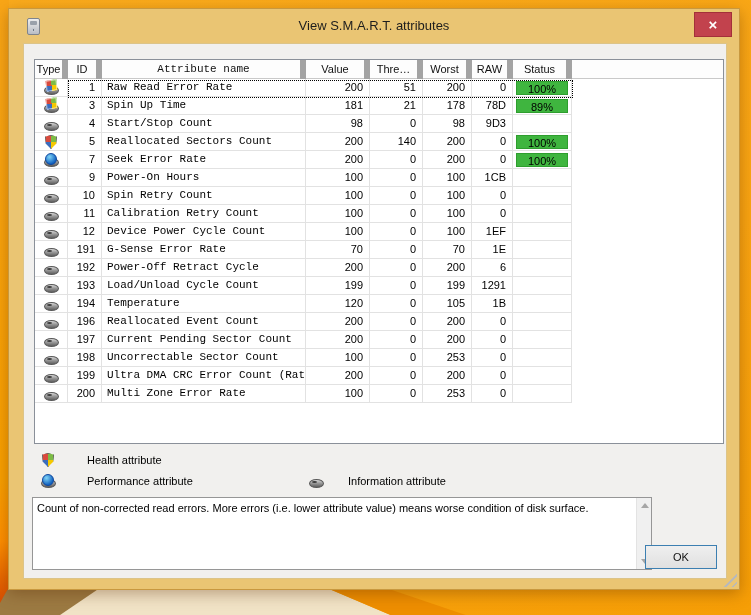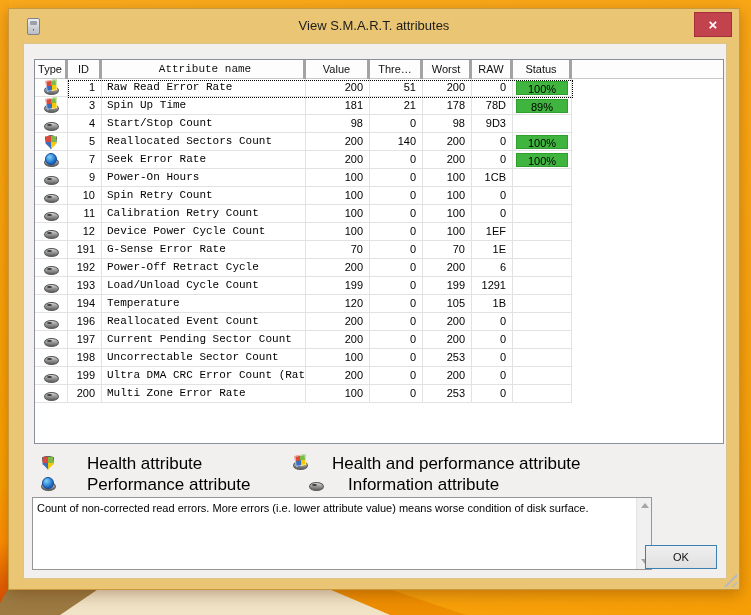--- a/index.html
+++ b/index.html
@@ -36,21 +36,21 @@
   
   .client { position:absolute; left:14px; top:34px; width:704px; height:536px;
     background:#F1F0EE; border:1px solid #DCC488; }
 
   
   .listview { position:absolute; left:10px; top:15px; width:690px; height:385px;
     background:#fff; border:1px solid #8A9099; overflow:hidden; }
   .lv-header { display:flex; width:100%; height:19px; background:#FDFDFD;
     border-bottom:1px solid #C9C9C9; font-size:11px; color:#111; }
   .lv-header .hcell { height:19px; line-height:18px; text-align:center;
-    border-right:3px solid #a3a3a3; }
+    border-right:6px solid #a3a3a3; }
   .lv-row { display:flex; width:537px; height:18px; border-bottom:1px solid #E2E2E2;
     font-size:11px; color:#000; }
   .cell { height:18px; line-height:16px; border-right:1px solid #E2E2E2; overflow:hidden; white-space:nowrap; }
   .col-type{width:33px; text-align:center;} .col-id{width:34px;}
   .col-name{width:204px; padding-left:5px;font-family:Liberation Mono, monospace;} .col-value{width:64px;}
   .col-thre{width:53px;} .col-worst{width:49px;} .col-raw{width:41px;}
   .col-status{width:59px; text-align:center; border-right:1px solid #E2E2E2;}
   .num { text-align:right; padding-right:6px; }
   .badge { display:inline-block; width:52px; height:14px; line-height:14px; margin-top:2px;
     background:#3FB53F; border:1px solid #2E9E2E; font-size:11px; color:#000; text-align:center; }
@@ -69,21 +69,21 @@
     border:1px solid #0D47A1; }
   .ic-hp::after { content:""; position:absolute; left:3px; top:0; width:11px; height:11px;
     background:conic-gradient(#7CBB45 0 25%, #F5C800 0 50%, #3B6DBD 0 75%, #D94A3D 0);
     transform:rotate(-6deg) skewY(-4deg); box-shadow:0 0 0 1px rgba(255,255,255,.6) inset; }
   .ic-health::before { content:""; position:absolute; left:2px; top:1px; width:12px; height:14px;
     background:conic-gradient(#7CBB45 0 25%, #F5C800 0 50%, #3B6DBD 0 75%, #D94A3D 0);
     clip-path:polygon(50% 0, 100% 12%, 93% 62%, 50% 100%, 7% 62%, 0 12%);
     box-shadow:0 0 0 1px #666 inset; }
 
   
-  .legend-item { position:absolute; height:17px; font-size:17px; color:#000; }
+  .legend-item { position:absolute; height:17px; font-size:11px; color:#000; }
   .legend-label { position:absolute; left:47px; top:2px; white-space:nowrap; }
   .li-1{left:16px; top:408px; width:240px;} .li-2{left:268px; top:408px; width:300px;}
   .li-3{left:16px; top:429px; width:240px;} .li-4{left:284px; top:429px; width:300px;}
   .li-2 .legend-label,.li-4 .legend-label{ left:40px; }
 
   
   .descbox { position:absolute; left:8px; top:453px; width:620px; height:73px;
     background:#fff; border:1px solid #969696; }
   .desc-text { position:absolute; left:4px; top:3px; right:20px; font-size:11px; color:#000; line-height:14px; }
   .scrollbar { position:absolute; right:0; top:0; width:15px; height:100%;
@@ -316,24 +316,20 @@
             <div class="cell col-status"></div>
           </div>
         </div>
       <div class="focus-rect"></div>
     </div>
 
     <div class="legend-item li-1">
       <span class="ic ic-health"></span>
       <span class="legend-label">Health attribute</span>
     </div>
-    <div class="legend-item li-2">
-      <span class="ic ic-hp"></span>
-      <span class="legend-label">Health and performance attribute</span>
-    </div>
     <div class="legend-item li-3">
       <span class="ic ic-perf"></span>
       <span class="legend-label">Performance attribute</span>
     </div>
     <div class="legend-item li-4">
       <span class="ic ic-info"></span>
       <span class="legend-label">Information attribute</span>
     </div>
 
     <div class="descbox">

